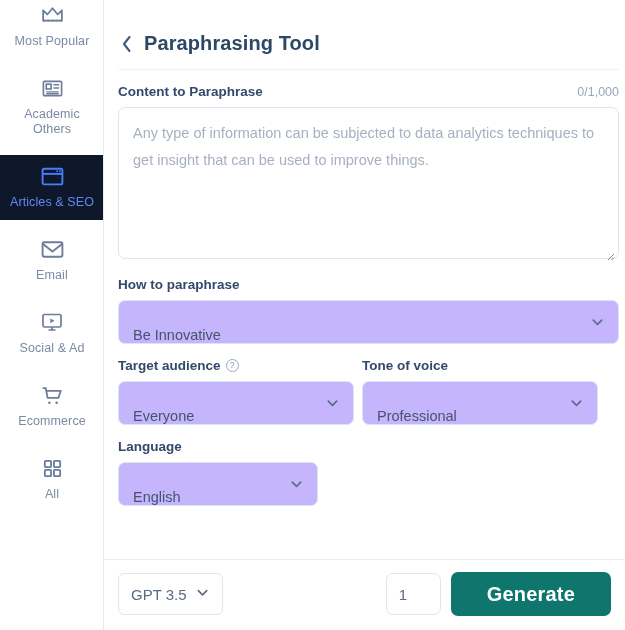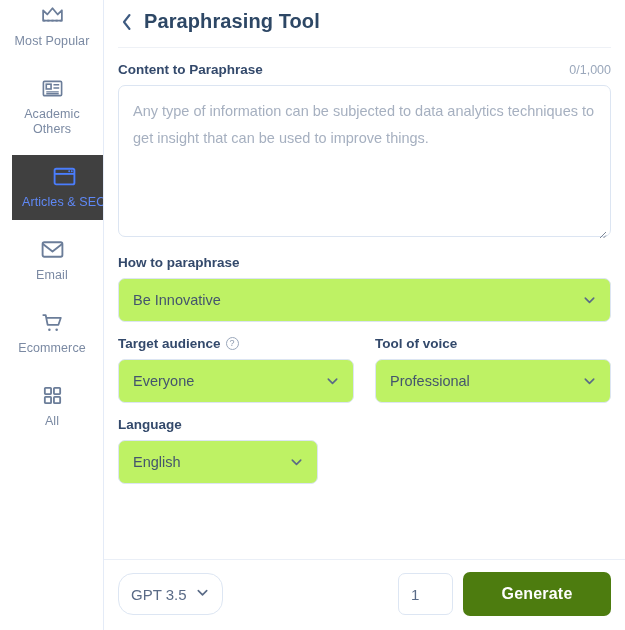--- a/index.html
+++ b/index.html
@@ -62,42 +62,42 @@
   .nav-item .nav-label {
     font-size: 12.5px;
     line-height: 15px;
     color: #7b8aa3;
     text-align: center;
     letter-spacing: 0.1px;
     max-width: 92px;
   }
 
   .nav-item.active {
-    background: #404040;
-    margin-left: 12px;
+    background: #0f172a;
   }
   .nav-item.active .nav-icon { color: #4a7dfc; }
   .nav-item.active .nav-label { color: #5f88f5; }
 
   
   .main {
     flex: 1 1 auto;
     height: 630px;
     display: flex;
     flex-direction: column;
     background: #ffffff;
     position: relative;
     min-width: 0;
   }
 
   .panel-body {
     flex: 1 1 auto;
-    padding: 0 14px 0 14px;
+    padding: 0 6px 0 14px;
     overflow: hidden;
     position: relative;
+    margin-top: 22px;
   }
 
   .header {
     display: flex;
     align-items: center;
     gap: 10px;
     padding: 10px 0 14px 0;
     border-bottom: 1px solid #eef1f6;
     margin: 0 0 0 0;
   }
@@ -180,62 +180,62 @@
     pointer-events: none;
     color: #7d8797;
   }
 
   
   .select-box {
     position: relative;
     height: 44px;
     border: 1px solid #dce5f2;
     border-radius: 7px;
-    background: #bef264;
-    display: flex;
-    align-items: center;
+    background: #c4b5fd;
+    display: flex;
+    align-items: flex-end;
     padding: 0 34px 0 14px;
     font-size: 14.5px;
     color: #44556d;
     cursor: pointer;
     white-space: nowrap;
     overflow: hidden;
   }
   .select-box .chev {
     position: absolute;
     right: 13px;
     top: 50%;
     transform: translateY(-50%);
     color: #5a6b87;
     display: flex;
   }
   .select-full { width: 100%; }
 
   .two-col {
     display: flex;
-    gap: 21px;
+    gap: 8px;
   }
   .col-half { width: 236px; flex: 0 0 236px; }
 
   .lang-wrap { width: 200px; }
 
   
   .footer {
     flex: 0 0 auto;
     border-top: 1px solid #eaeff7;
     padding: 12px 14px 14px 14px;
     display: flex;
     align-items: center;
     gap: 10px;
     background: #fff;
   }
   .model-select {
     height: 42px;
     border: 1px solid #dde6f3;
-    border-radius: 15px;
+    border-radius: 6px;
     display: flex;
     align-items: center;
     gap: 8px;
     padding: 0 12px;
     font-size: 15px;
     color: #5a6b87;
     cursor: pointer;
     background: #fff;
   }
   .spacer { flex: 1 1 auto; }
@@ -252,24 +252,24 @@
     outline: none;
     background: #fff;
   }
 
   .generate-btn {
     height: 44px;
     min-width: 148px;
     padding: 0 36px;
     border: none;
     border-radius: 7px;
-    background: #4d7c0f;
+    background: #0f766e;
     color: #ffffff;
     font-family: "Liberation Sans", sans-serif;
-    font-size: 16px;
+    font-size: 20px;
     font-weight: bold;
     cursor: pointer;
     letter-spacing: 0.2px;
   }
 </style>
 </head>
 <body>
 
 <div class="app">
 
@@ -311,20 +311,30 @@
     <div class="nav-item">
       <span class="nav-icon">
         <svg width="25" height="25" viewBox="0 0 24 24" fill="none" stroke="currentColor" stroke-width="1.8" stroke-linejoin="round">
           <rect x="2.5" y="5" width="19" height="14" rx="1.6"></rect>
           <path d="M2.5 6.5l9.5 7.5 9.5-7.5"></path>
         </svg>
       </span>
       <span class="nav-label">Email</span>
     </div>
 
+    <div class="nav-item">
+      <span class="nav-icon">
+        <svg width="24" height="24" viewBox="0 0 24 24" fill="none" stroke="currentColor" stroke-width="1.7" stroke-linejoin="round">
+          <rect x="3" y="4.5" width="18" height="12.5" rx="1.4"></rect>
+          <path d="M10.3 8.4l4.2 2.4-4.2 2.4V8.4z" fill="currentColor" stroke="none"></path>
+          <path d="M12 17v3M8.5 20h7"></path>
+        </svg>
+      </span>
+      <span class="nav-label">Social &amp; Ad</span>
+    </div>
 
     <div class="nav-item">
       <span class="nav-icon">
         <svg width="25" height="25" viewBox="0 0 24 24" fill="none" stroke="currentColor" stroke-width="1.7" stroke-linejoin="round">
           <path d="M2.5 5h3l1.8 9.2h10.4L20 7.5H6.3"></path>
           <circle cx="9" cy="19" r="1.2" fill="currentColor" stroke="none"></circle>
           <circle cx="16" cy="19" r="1.2" fill="currentColor" stroke="none"></circle>
         </svg>
       </span>
       <span class="nav-label">Ecommerce</span>
@@ -388,21 +398,21 @@
         <div class="col-half">
           <div class="label-row">
             <span class="field-label">
               <span>Target audience</span>
               <span class="help-icon">?</span>
             </span>
           </div>
         </div>
         <div class="col-half">
           <div class="label-row">
-            <span class="field-label">Tool of voice</span>
+            <span class="field-label">Tone of voice</span>
           </div>
         </div>
       </div>
 
       <div class="two-col">
         <div class="col-half">
           <div class="select-box select-full">
             <span>Everyone</span>
             <span class="chev">
               <svg width="15" height="15" viewBox="0 0 16 16" fill="none" stroke="currentColor" stroke-width="1.7" stroke-linecap="round" stroke-linejoin="round">

